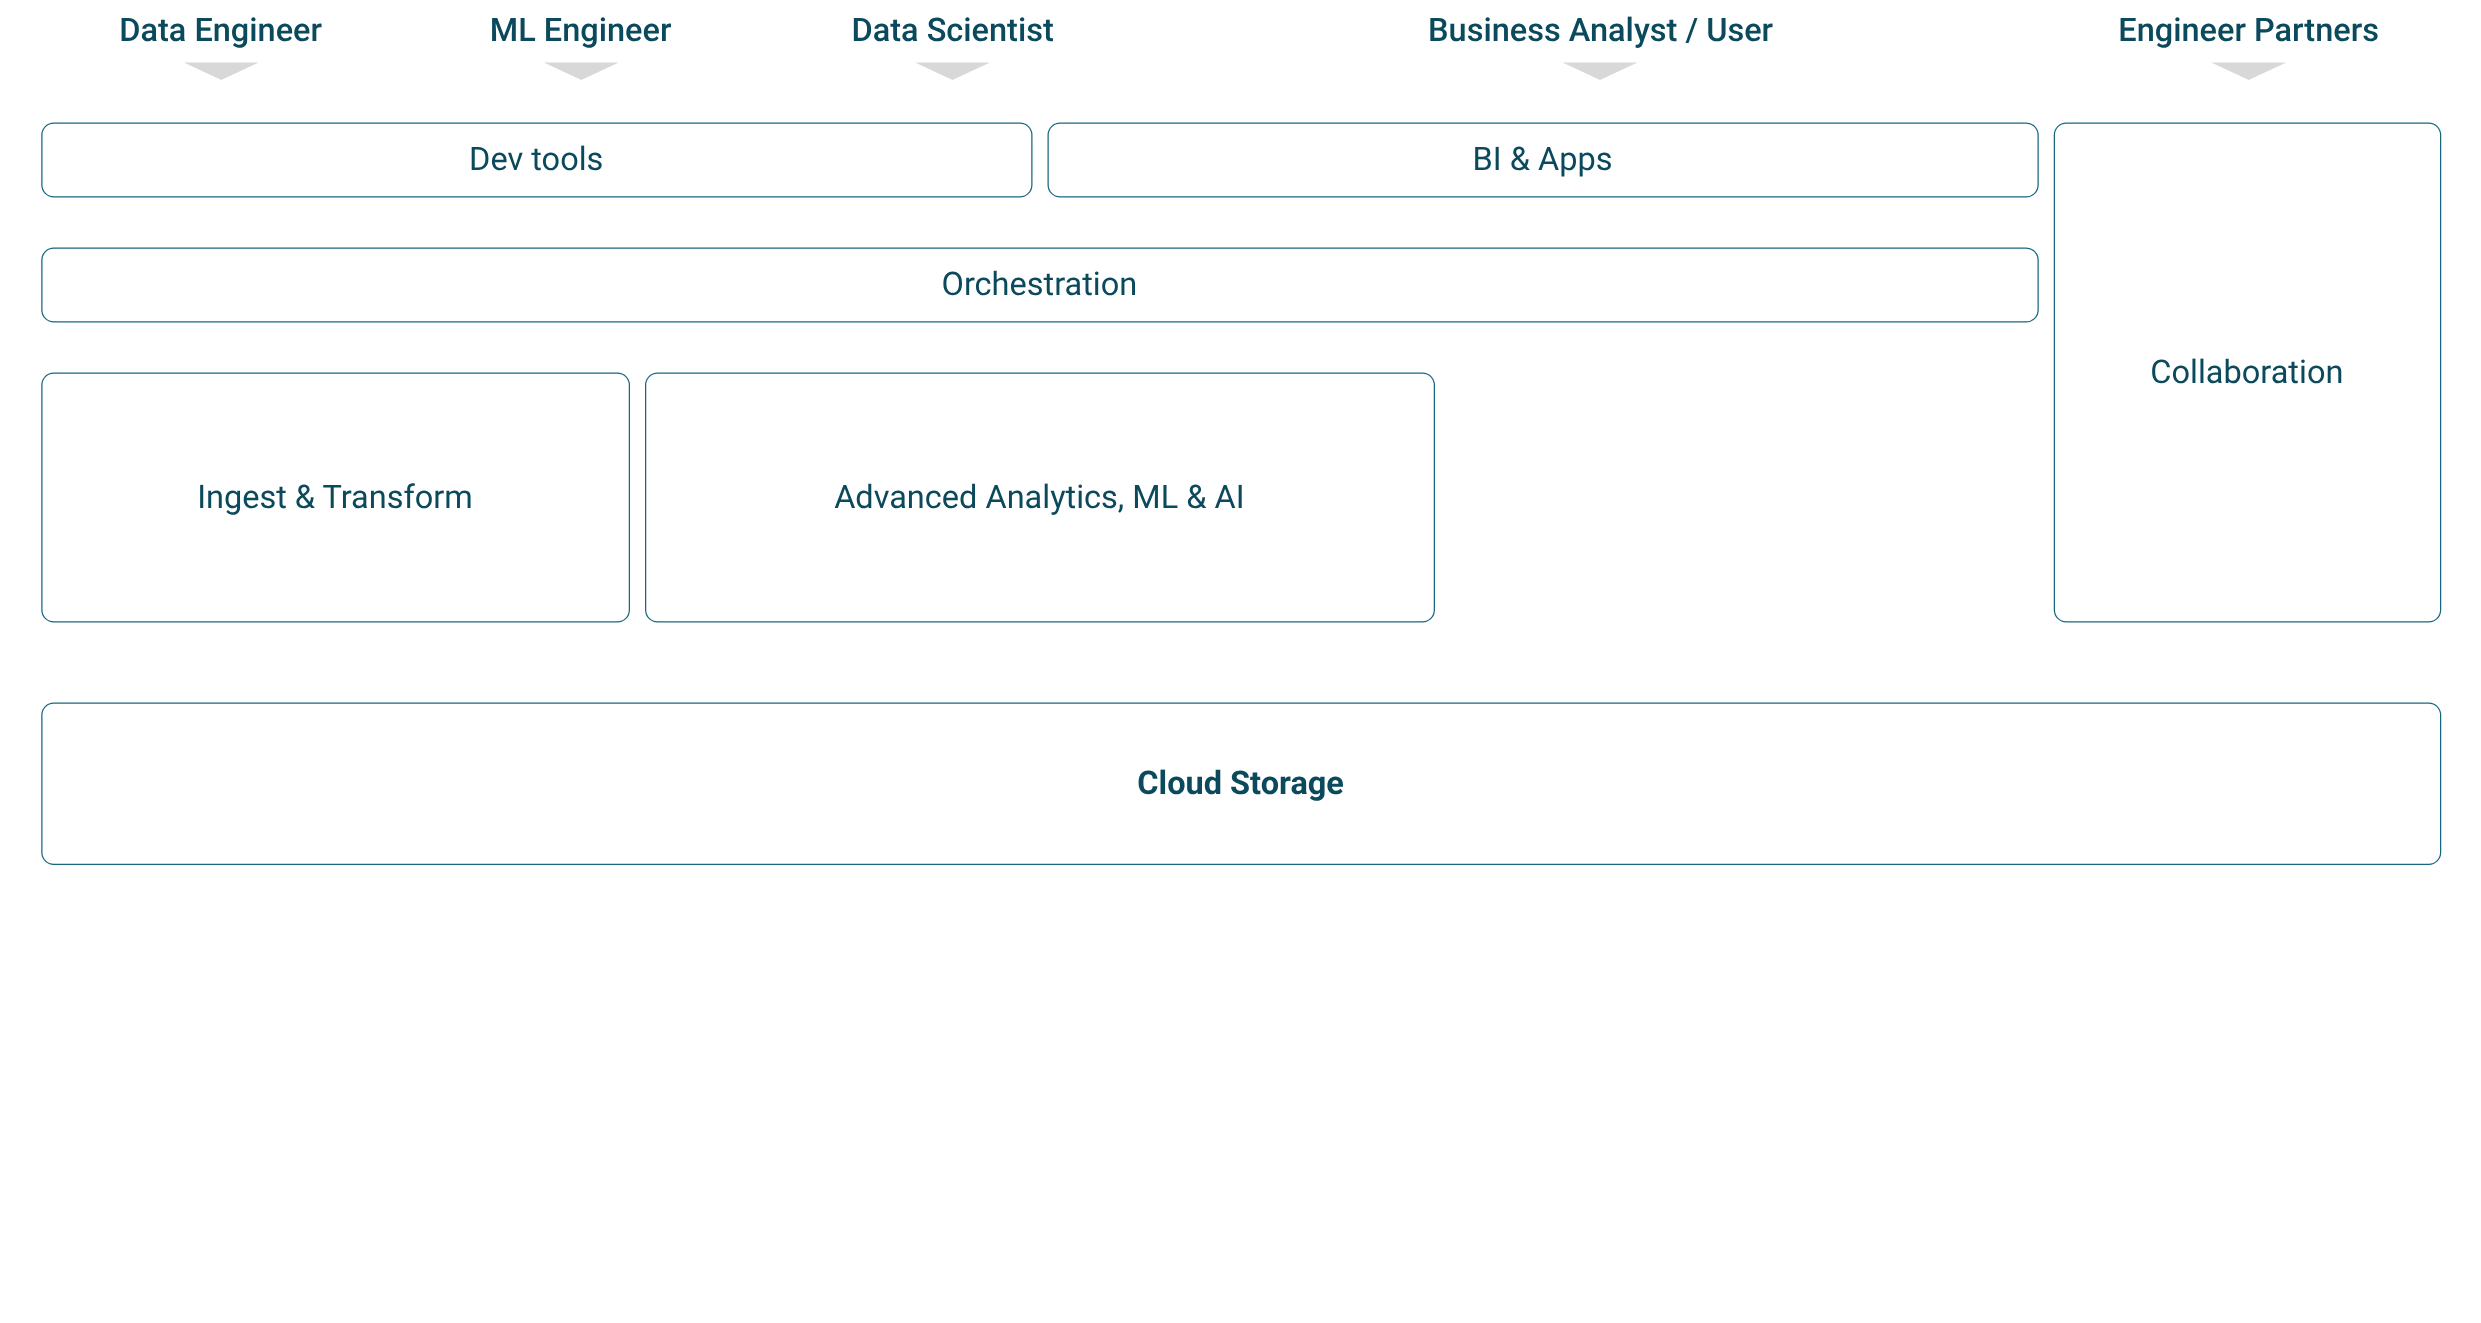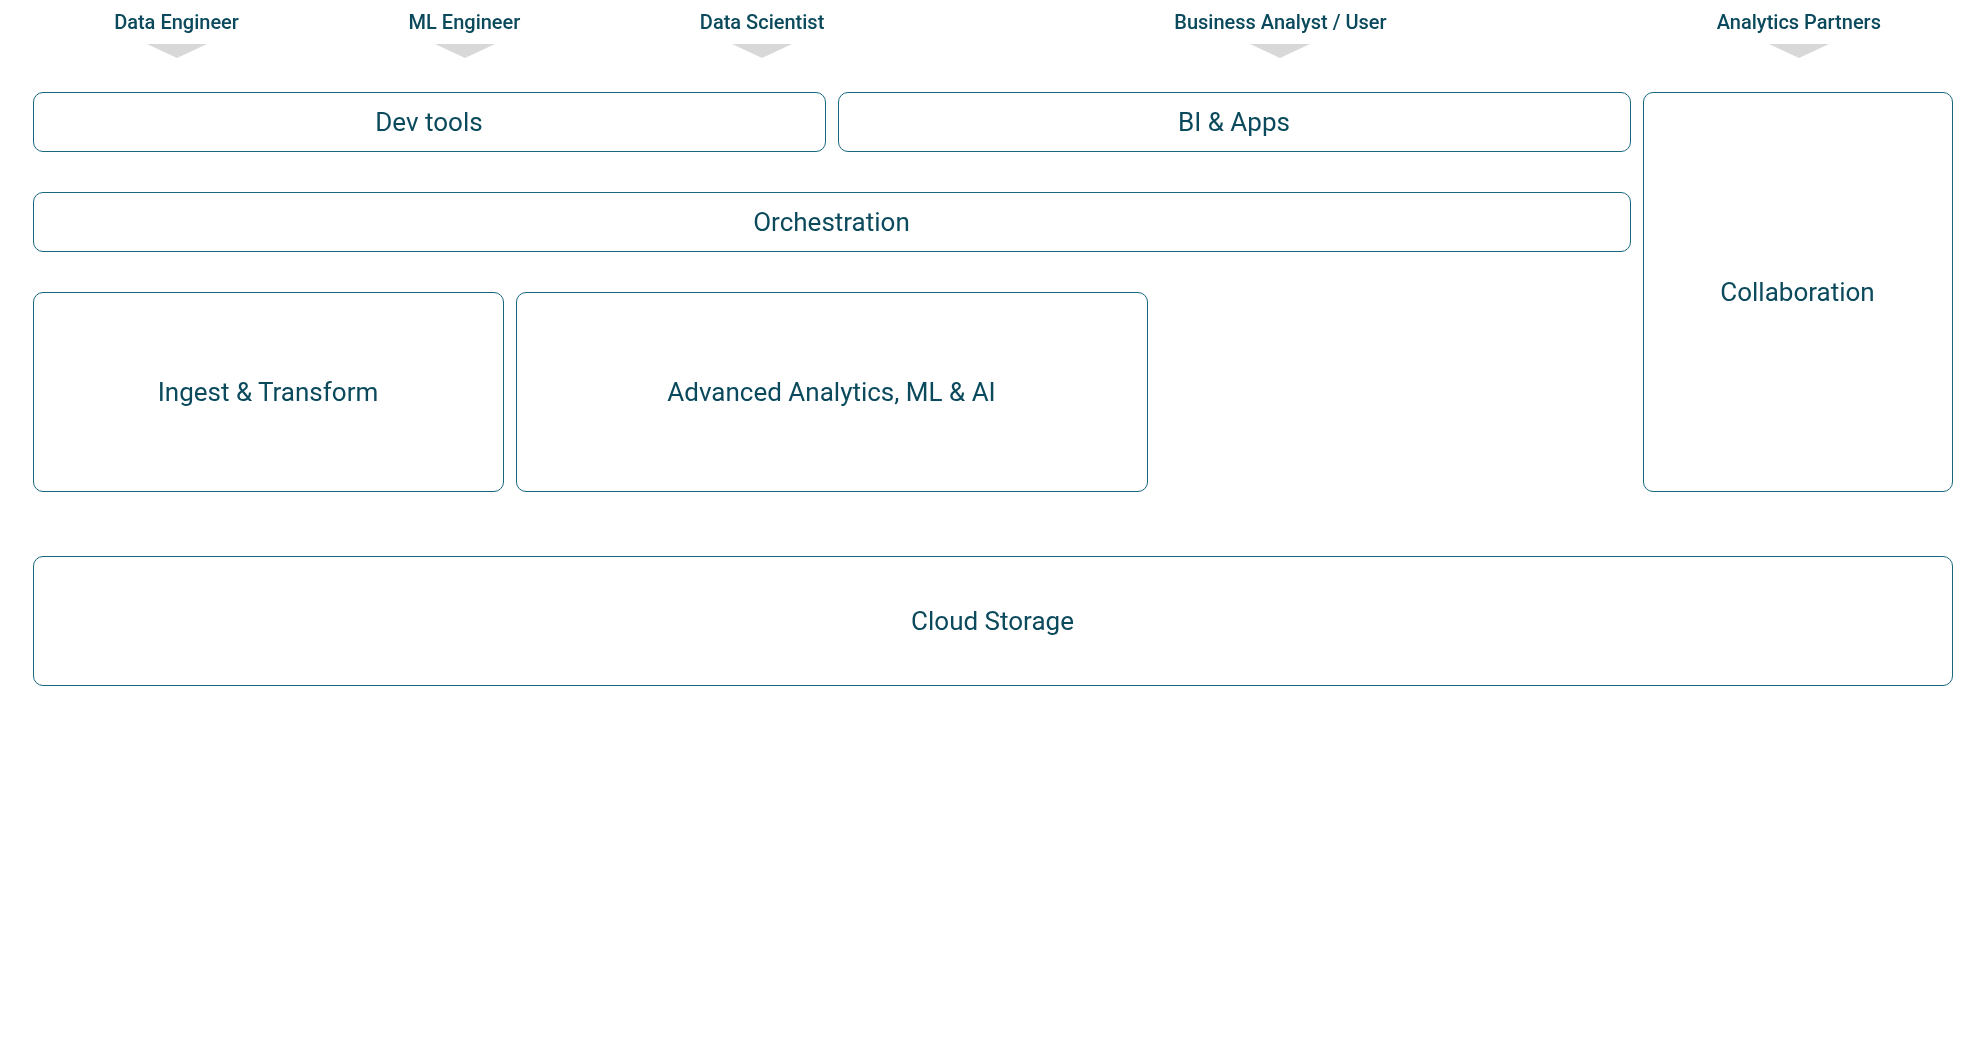--- a/index.html
+++ b/index.html
@@ -20,21 +20,21 @@
     width: 100%;
     margin-bottom: 6px;
   }
   .persona {
     display: flex;
     flex-direction: column;
     align-items: center;
     justify-content: flex-start;
   }
   .persona-label {
-    font-size: 20px;
+    font-size: 26px;
     font-weight: 500;
     color: #0b4a5c;
     white-space: nowrap;
     margin-bottom: 10px;
   }
   .chevron {
     width: 0;
     height: 0;
     border-left: 30px solid transparent;
     border-right: 30px solid transparent;
@@ -62,21 +62,21 @@
     font-size: 26px;
     font-weight: 400;
     color: #0b4a5c;
     background: #ffffff;
     padding: 10px 12px;
     text-align: center;
     margin-top: 28px;
   }
   .h-sm { min-height: 60px; }
   .h-md { min-height: 200px; }
-  .h-lg { min-height: 130px; }
+  .h-lg { min-height: 130px; font-weight: bold; }
 
   
   .devtools   { grid-column: 1 / span 5;  grid-row: 1; }
   .biapps     { grid-column: 6 / span 5;  grid-row: 1; }
   .collab     { grid-column: 11 / span 2; grid-row: 1 / span 3; }
 
   
   .orch       { grid-column: 1 / span 10; grid-row: 2; }
 
   
@@ -105,21 +105,21 @@
     </div>
     <div class="persona p-ds">
       <div class="persona-label">Data Scientist</div>
       <div class="chevron"></div>
     </div>
     <div class="persona p-bau">
       <div class="persona-label">Business Analyst / User</div>
       <div class="chevron"></div>
     </div>
     <div class="persona p-bp">
-      <div class="persona-label">Analytics Partners</div>
+      <div class="persona-label">Engineer Partners</div>
       <div class="chevron"></div>
     </div>
   </div>
 
   <div class="grid">
     <div class="box h-sm devtools">Dev tools</div>
     <div class="box h-sm biapps">BI &amp; Apps</div>
     <div class="box collab">Collaboration</div>
 
     <div class="box h-sm orch">Orchestration</div>

